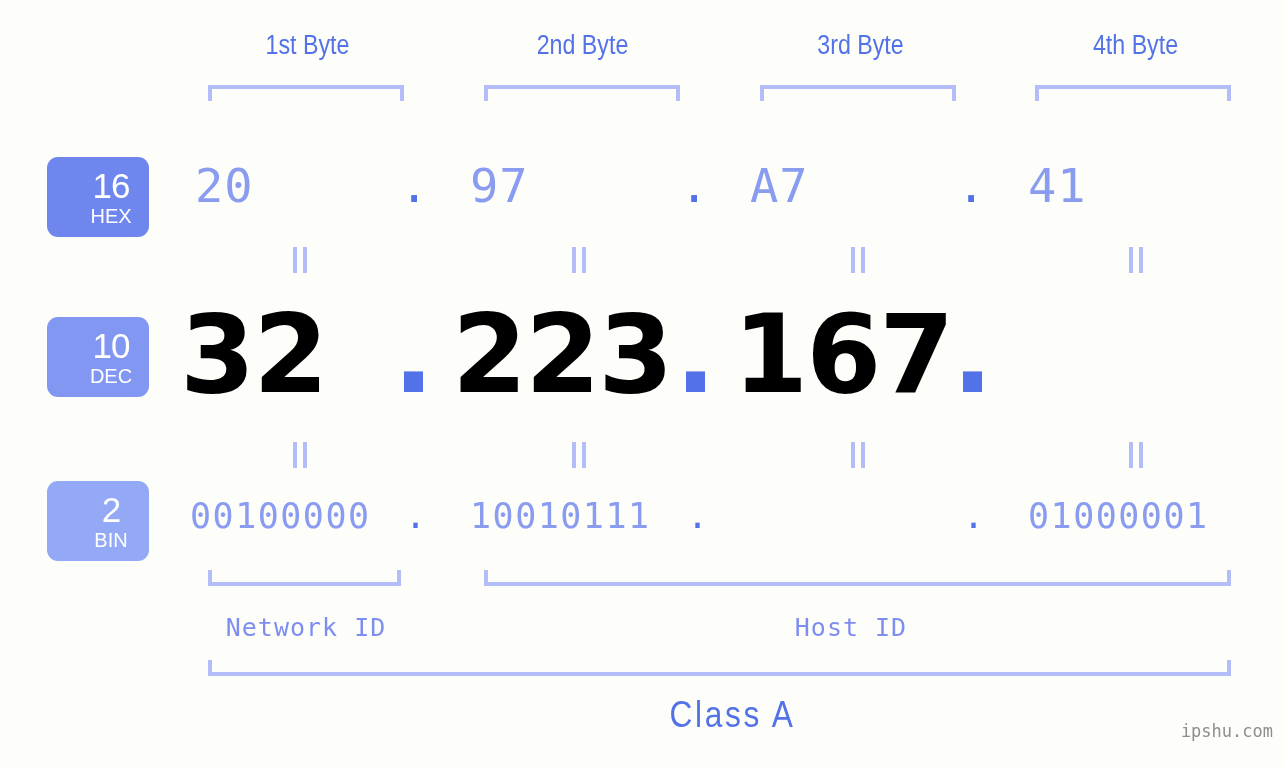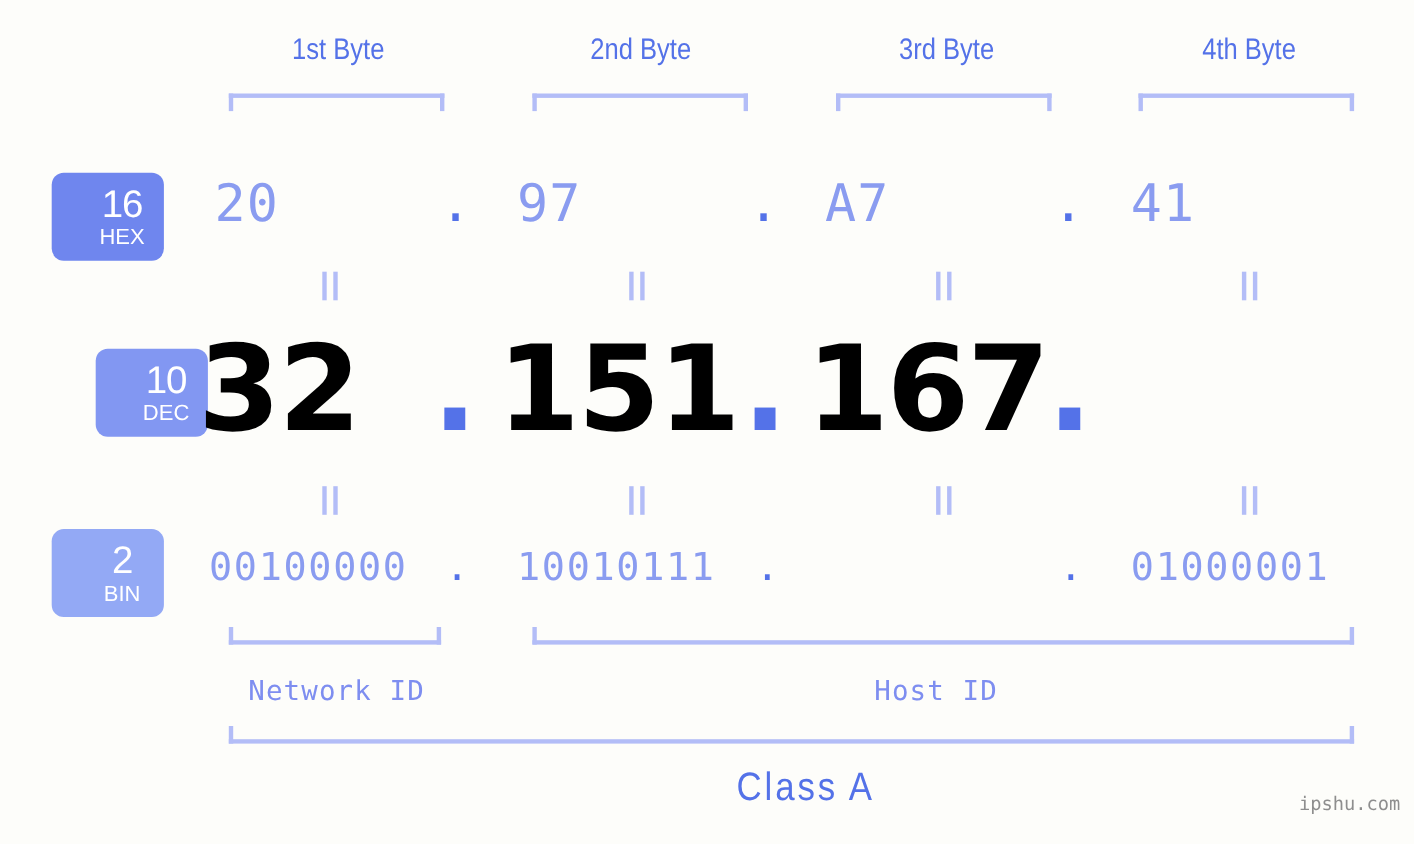--- a/index.html
+++ b/index.html
@@ -179,21 +179,21 @@
 
   <div class="bracket-top" style="left:208px; top:85px; width:196px;"></div>
   <div class="bracket-top" style="left:484px; top:85px; width:196px;"></div>
   <div class="bracket-top" style="left:760px; top:85px; width:196px;"></div>
   <div class="bracket-top" style="left:1035px; top:85px; width:196px;"></div>
 
   <div class="badge" style="top:157px; background:#6f86ee;">
     <span class="num">16</span>
     <span class="lbl">HEX</span>
   </div>
-  <div class="badge" style="top:317px; background:#8297f2;margin-left:40px;">
+  <div class="badge" style="top:317px; background:#8297f2;">
     <span class="num">10</span>
     <span class="lbl">DEC</span>
   </div>
   <div class="badge" style="top:481px; background:#93a9f5;">
     <span class="num">2</span>
     <span class="lbl">BIN</span>
   </div>
 
   <div class="cell hex-val" style="left:195px; top:158px; width:205px;">20</div>
   <div class="cell hex-dot" style="left:400px; top:158px; width:70px;">.</div>
@@ -215,21 +215,21 @@
     <span></span>
       <span></span>
   </div>
   <div class="eq" style="left:1129px; top:247px;">
     <span></span>
       <span></span>
   </div>
 
   <div class="cell dec-val" style="left:180px; top:292px; width:240px;">32</div>
   <div class="cell dec-dot" style="left:393px; top:292px; width:80px;">.</div>
-  <div class="cell dec-val" style="left:452px; top:292px; width:250px;">151</div>
+  <div class="cell dec-val" style="left:452px; top:292px; width:250px;">223</div>
   <div class="cell dec-dot" style="left:675px; top:292px; width:80px;">.</div>
   <div class="cell dec-val" style="left:733px; top:292px; width:250px;">167</div>
   <div class="cell dec-dot" style="left:952px; top:292px; width:80px;">.</div>
 
   <div class="eq" style="left:293px; top:442px;">
     <span></span>
       <span></span>
   </div>
   <div class="eq" style="left:572px; top:442px;">
     <span></span>

